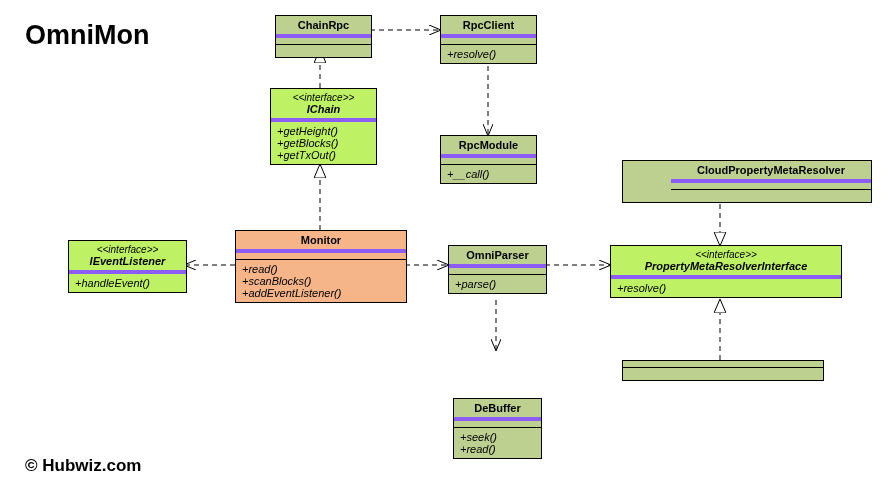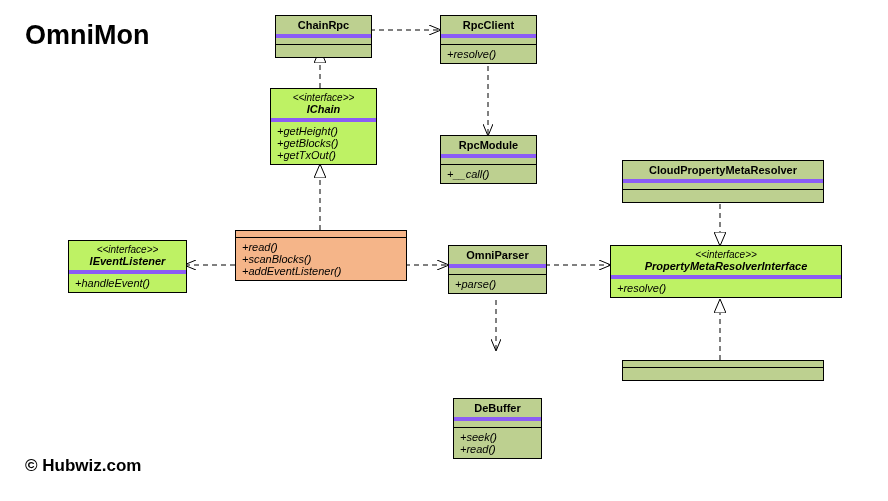--- a/index.html
+++ b/index.html
@@ -142,37 +142,38 @@
   <div class="uml-head">
     <div class="stereo">&lt;&lt;interface&gt;&gt;</div>
     <div>IEventListener</div>
   </div>
   <div class="uml-ops">
     <div>+handleEvent()</div>
   </div>
 </div>
 
 <div class="uml-box highlight" style="left:235px; top:230px; width:170px;">
+  <div class="uml-head">Monitor</div>
   <div class="uml-mid"></div>
   <div class="uml-ops">
     <div>+read()</div>
     <div>+scanBlocks()</div>
     <div>+addEventListener()</div>
   </div>
 </div>
 
 <div class="uml-box" style="left:448px; top:245px; width:97px;">
   <div class="uml-head">OmniParser</div>
   <div class="uml-mid"></div>
   <div class="uml-ops">
     <div>+parse()</div>
   </div>
 </div>
 
-<div class="uml-box" style="left:622px; top:160px; width:200px;">
+<div class="uml-box" style="left:622px; top:160px; width:200px;padding-left:48px;">
   <div class="uml-head">CloudPropertyMetaResolver</div>
   <div class="uml-mid"></div>
   <div class="uml-ops" style="min-height:6px;"></div>
 </div>
 
 <div class="uml-box interface" style="left:610px; top:245px; width:230px;">
   <div class="uml-head">
     <div class="stereo">&lt;&lt;interface&gt;&gt;</div>
     <div>PropertyMetaResolverInterface</div>
   </div>

